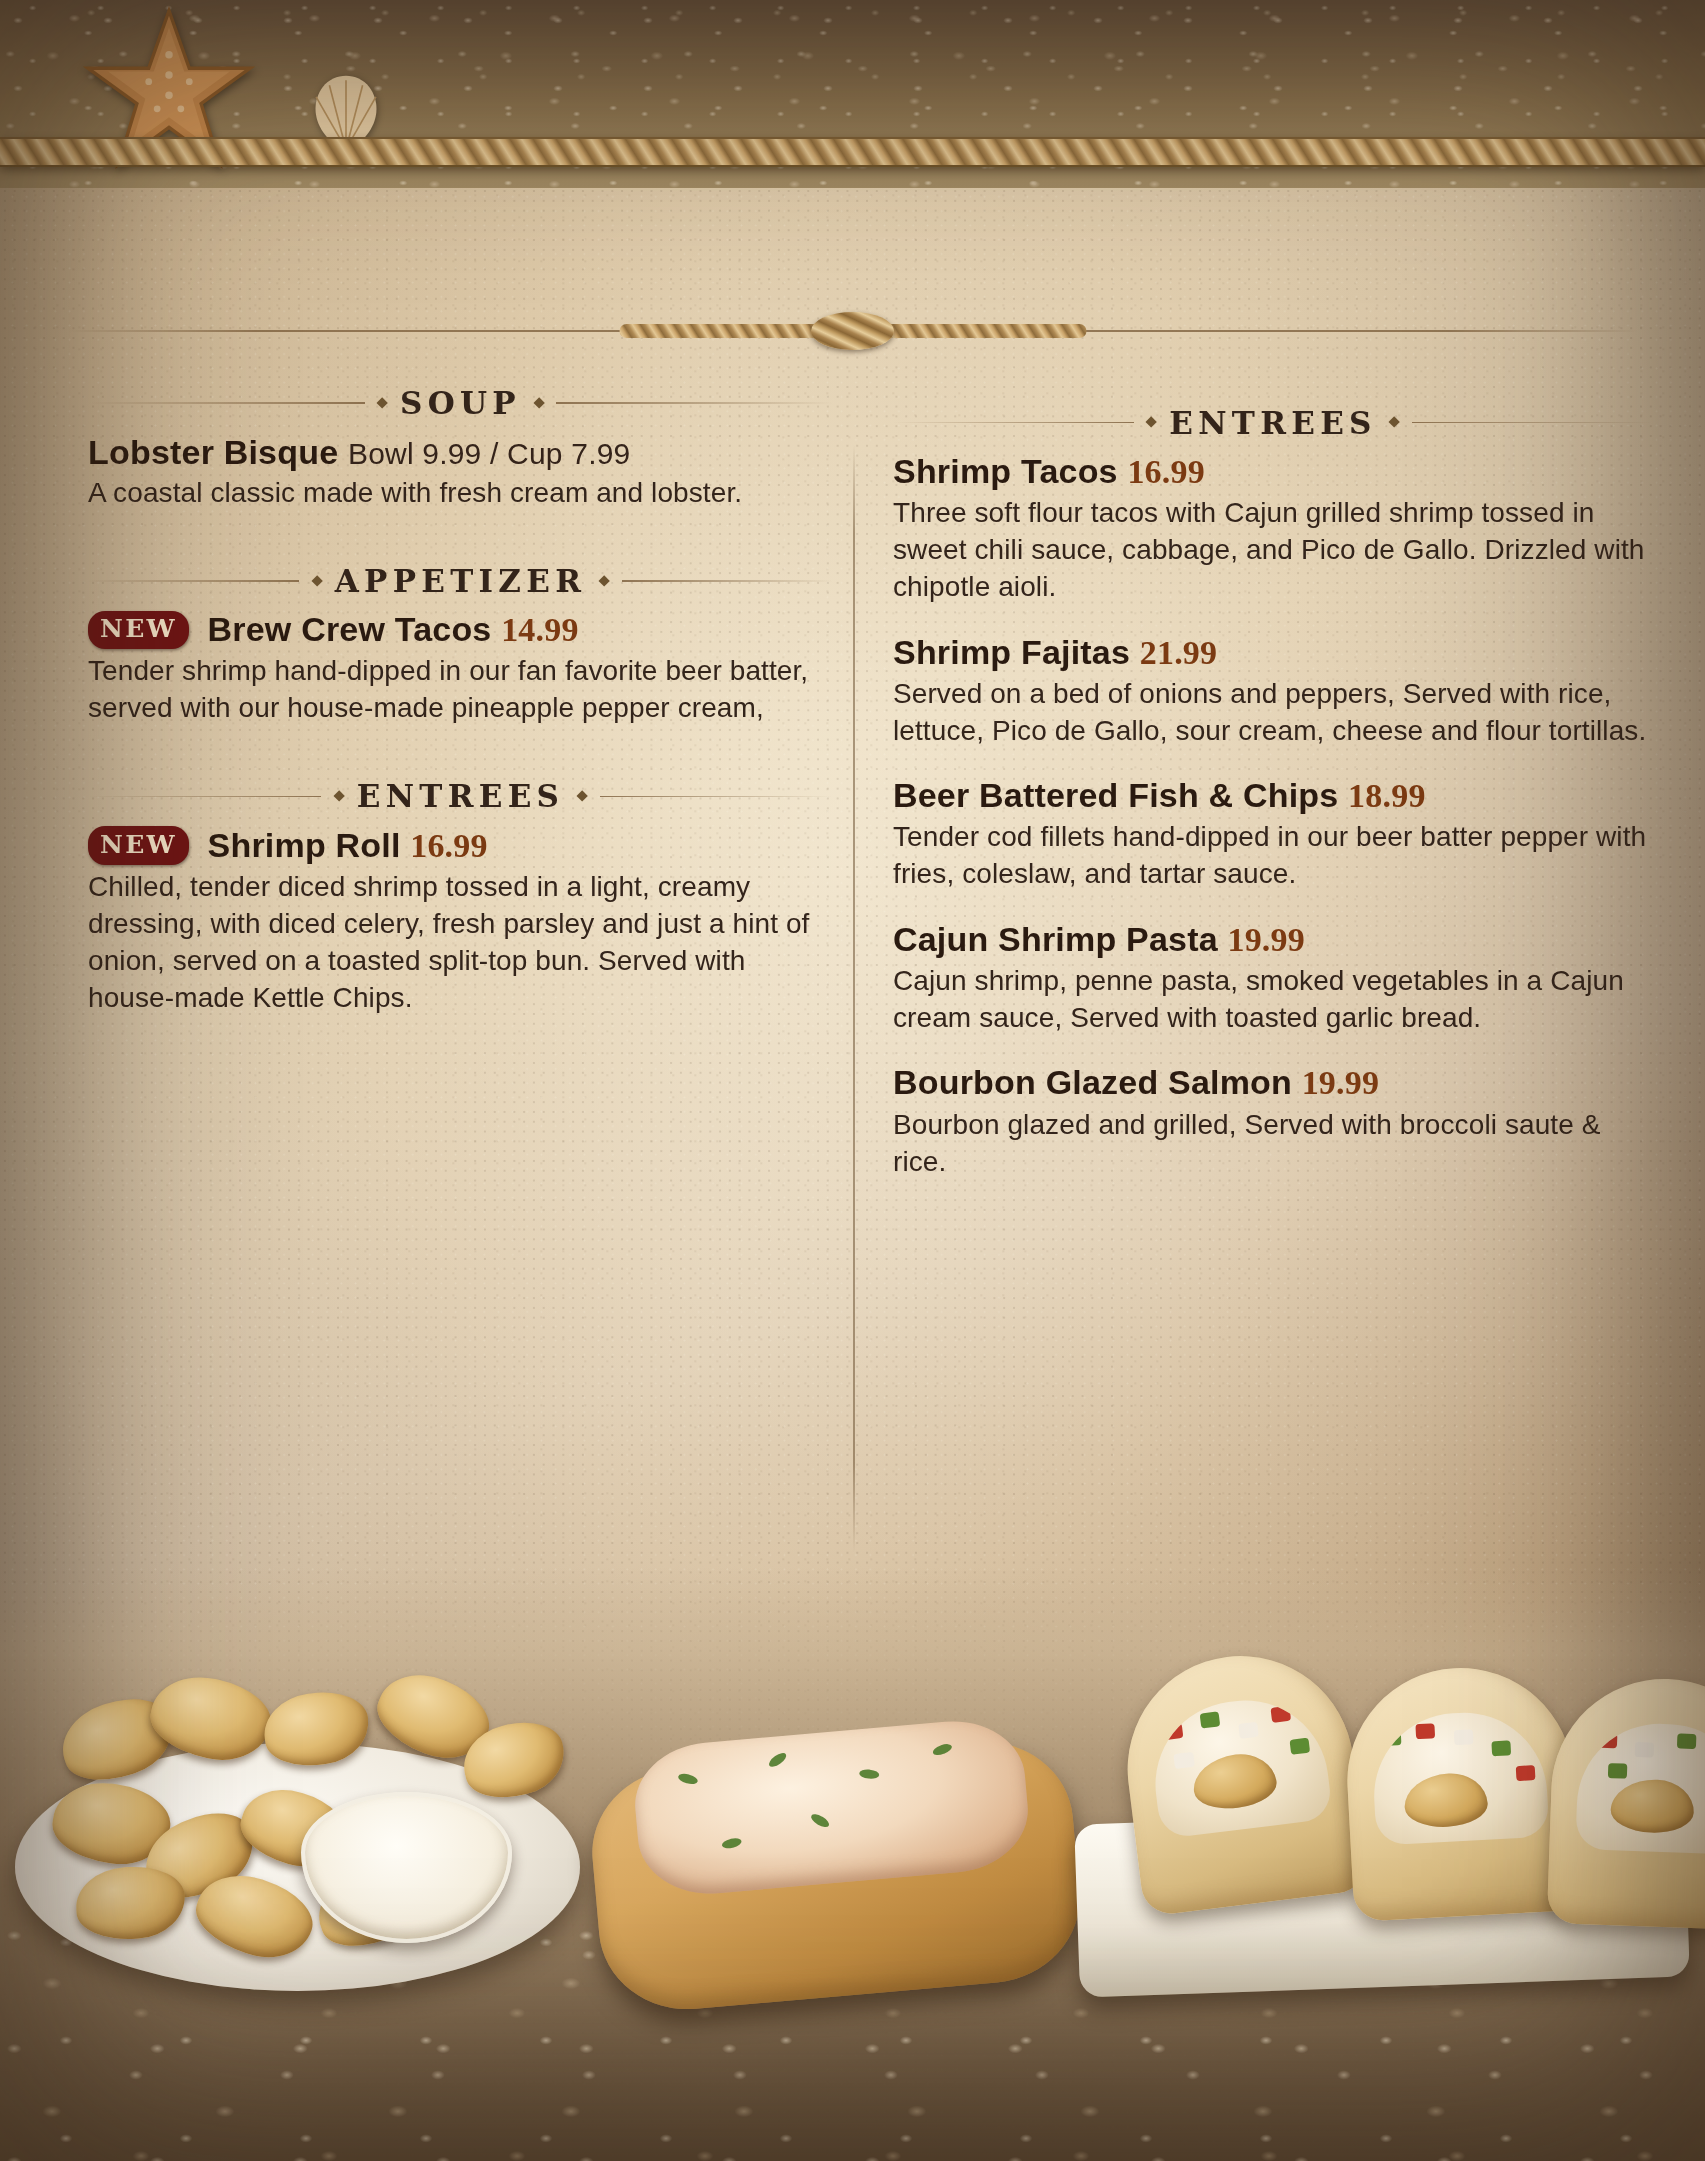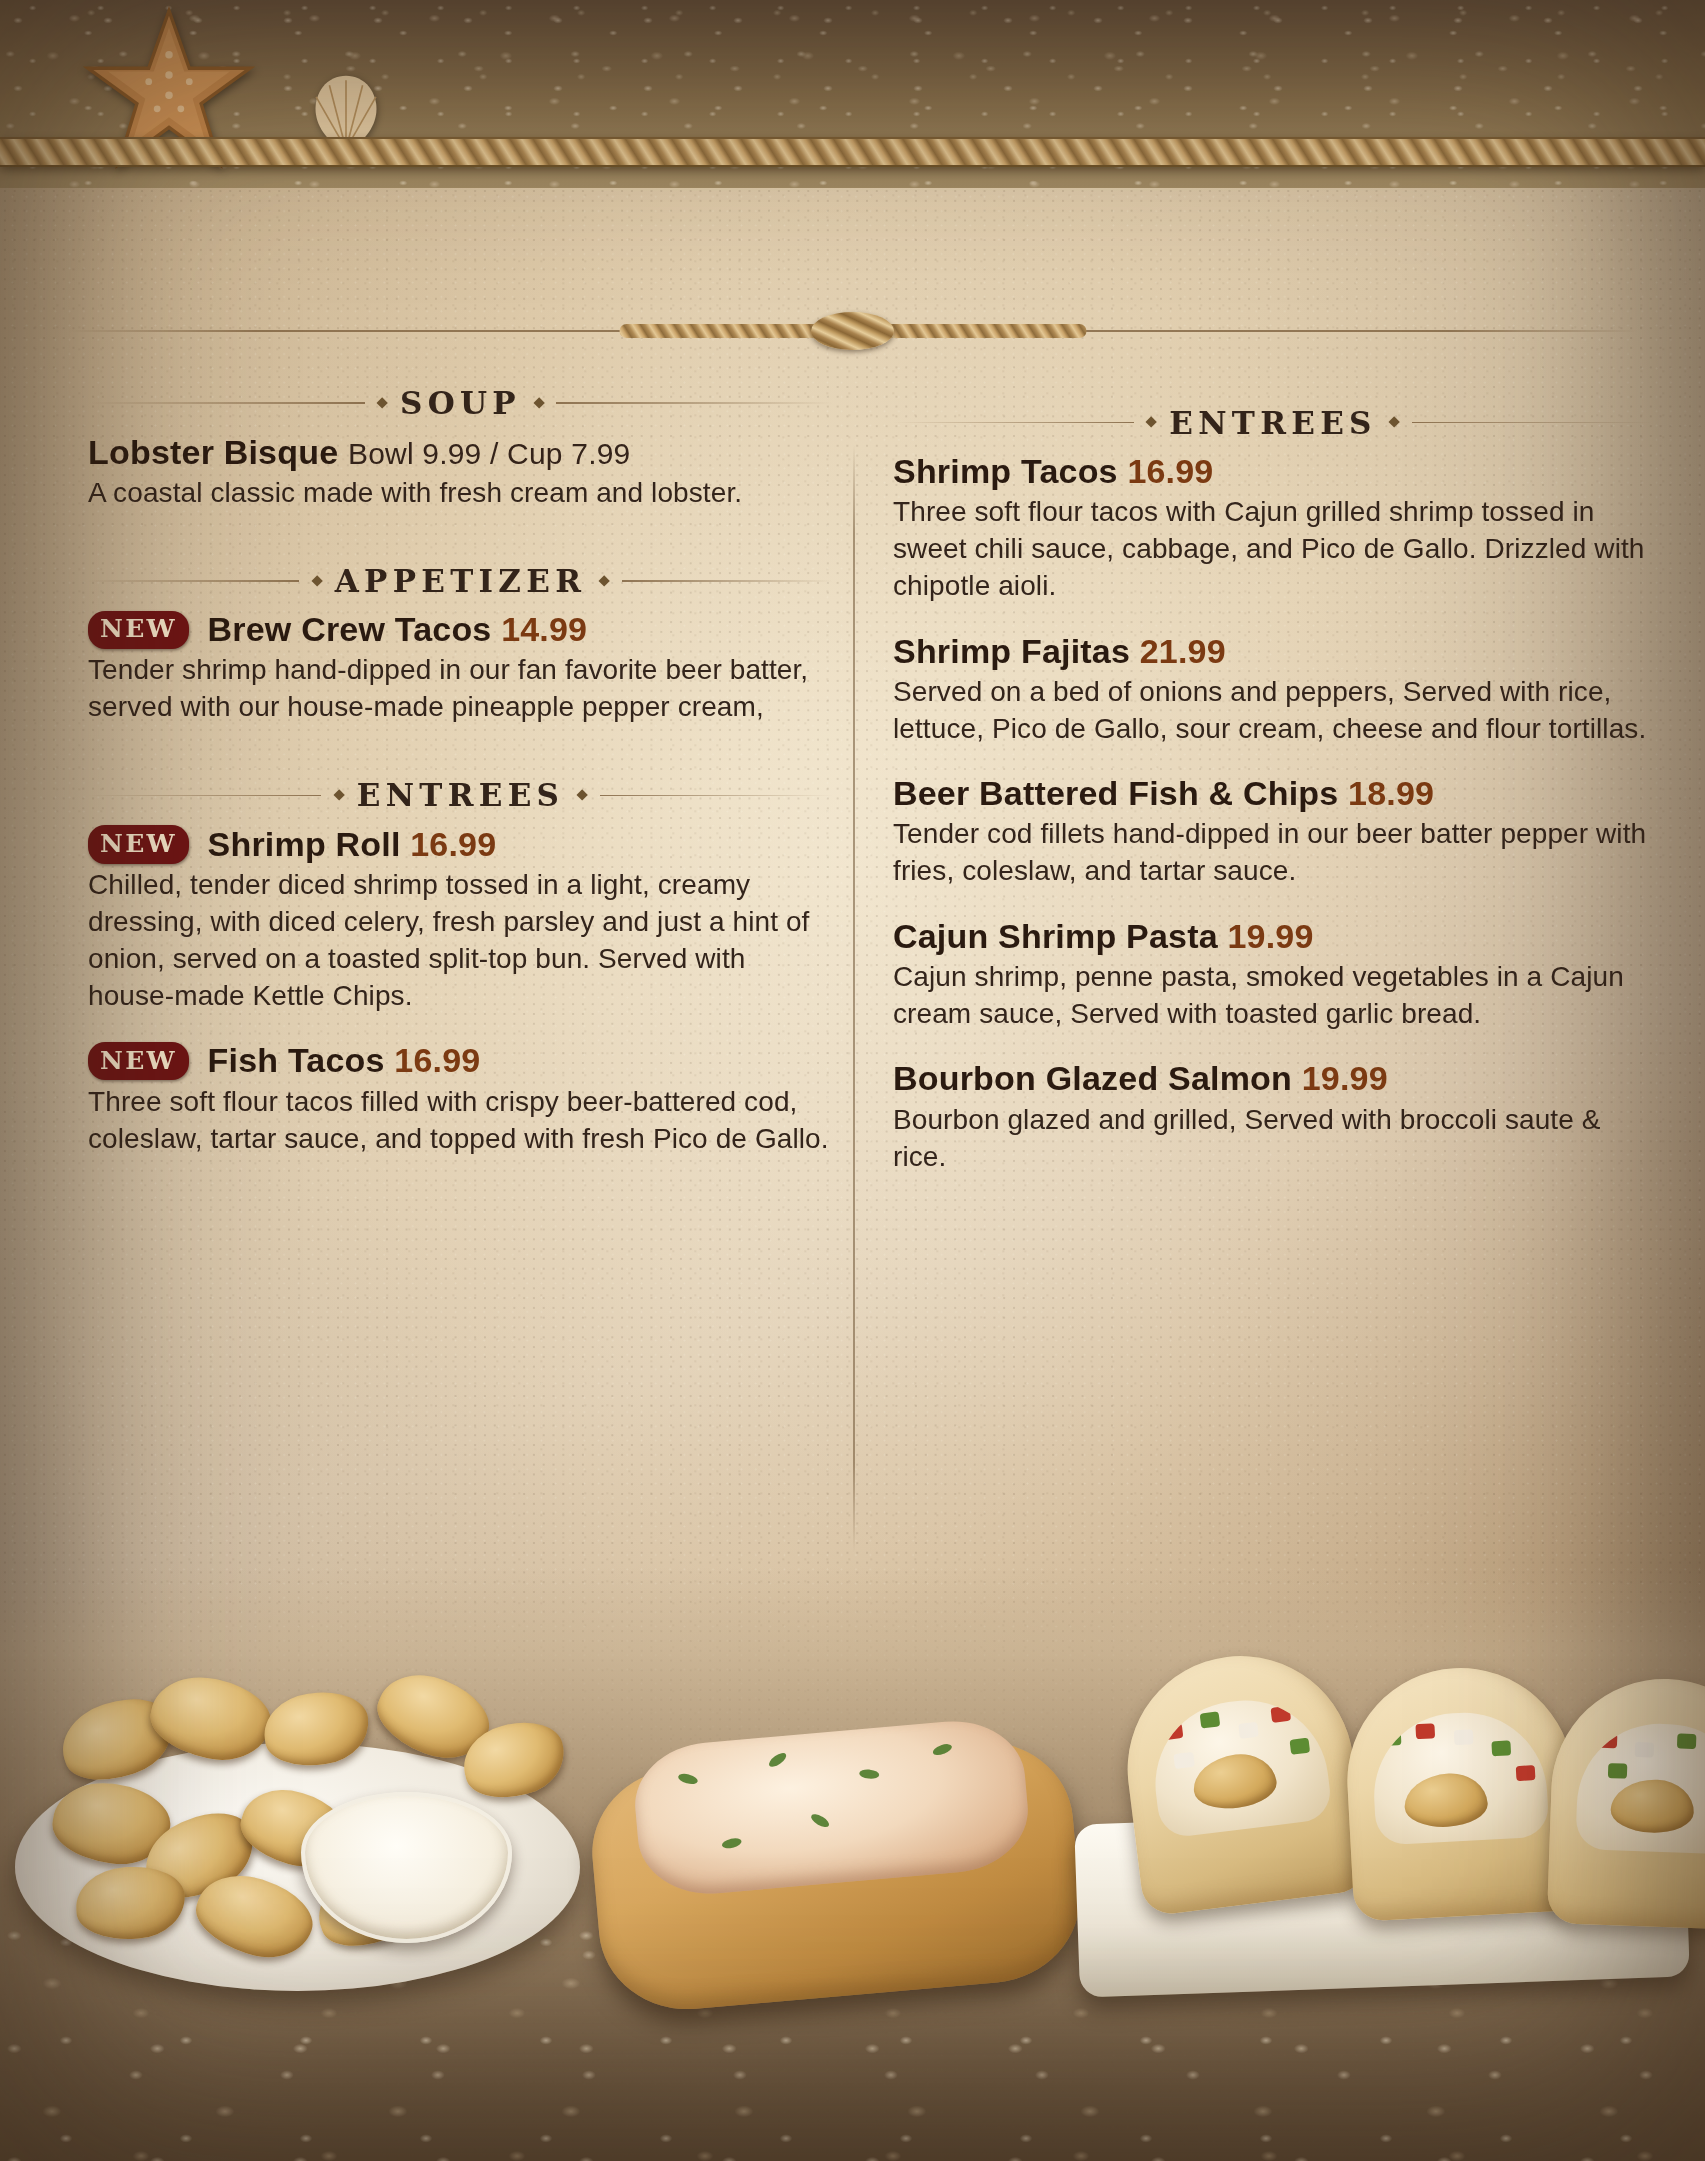--- a/index.html
+++ b/index.html
@@ -202,20 +202,21 @@
     font-family: "Liberation Sans", sans-serif;
     font-weight: 700;
     font-size: 34px;
     color: #2a1a10;
     line-height: 1.18;
     letter-spacing: 0.2px;
   }
   .item-title .price {
     color: #7b3a12;
     font-weight: 700;
+    font-family: Liberation Serif, serif;
   }
   .item-title .sub {
     font-weight: 400;
     font-size: 30px;
     color: #34231a;
   }
   .item-desc {
     font-family: "Liberation Sans", sans-serif;
     font-size: 28px;
     line-height: 1.32;
@@ -462,28 +463,20 @@
         <span class="diamond"></span>
         <span class="line right"></span>
       </div>
       <div class="item blk">
         <div class="item-title">
           <span class="new-badge">NEW</span>
           <span>Shrimp Roll</span>
           <span class="price">16.99</span>
         </div>
         <div class="item-desc">Chilled, tender diced shrimp tossed in a light, creamy dressing, with diced celery, fresh parsley and just a hint of onion, served on a toasted split-top bun. Served with house-made Kettle Chips.</div>
-      </div>
-      <div class="item blk">
-        <div class="item-title">
-          <span class="new-badge">NEW</span>
-          <span>Fish Tacos</span>
-          <span class="price">16.99</span>
-        </div>
-        <div class="item-desc">Three soft flour tacos filled with crispy beer-battered cod, coleslaw, tartar sauce, and topped with fresh Pico de Gallo.</div>
       </div>
     </div>
 
     <div class="col col-right">
       <div style="height:19.6px"></div>
       <div class="section-head">
         <span class="line"></span>
         <span class="diamond"></span>
         <span class="label">ENTREES</span>
         <span class="diamond"></span>

